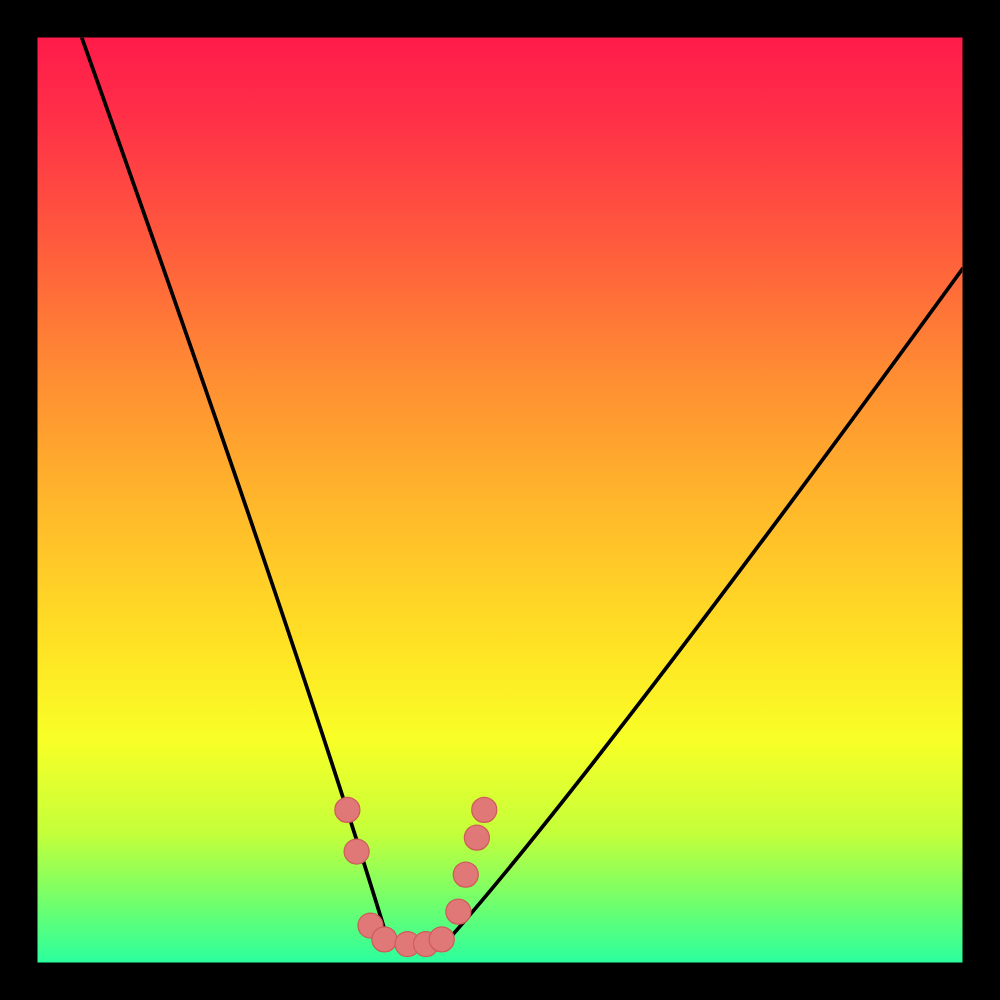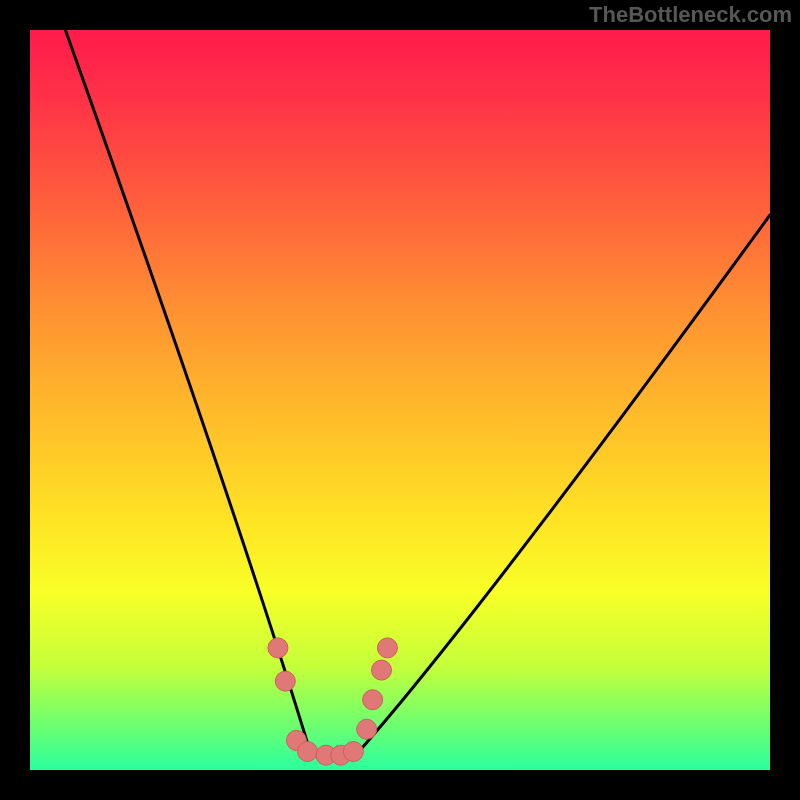--- a/index.html
+++ b/index.html
@@ -18,21 +18,20 @@
       #2bff9e 100%);}
   svg.curves{position:absolute;left:0;top:0;width:740px;height:740px;}
   .curve{fill:none;stroke:#000;stroke-width:3;stroke-linecap:round;}
   .markers circle{fill:#e07878;stroke:#cf5b5b;stroke-width:1;}
   .wm{position:absolute;right:8px;top:2px;font:700 22px Arial,Helvetica,sans-serif;color:#575757;}
 </style>
 </head>
 <body>
 
 <div class="outer">
-  <div class="wm">TheBottleneck.com</div>
   <div class="plot">
     <svg class="curves" viewBox="0 0 740 740">
       <path id="curve-left" class="curve" d="M 22.2 -37
            Q 207.20000000000002 481 281.2 725.2"></path>
       <path id="curve-right" class="curve" d="M 281.2 725.2
            L 325.6 725.2
            Q 444 592 740 185"></path>
       <g id="markers" class="markers">
           <circle cx="247.9" cy="617.9" r="10"></circle>
           <circle cx="255.29999999999998" cy="651.2" r="10"></circle>

